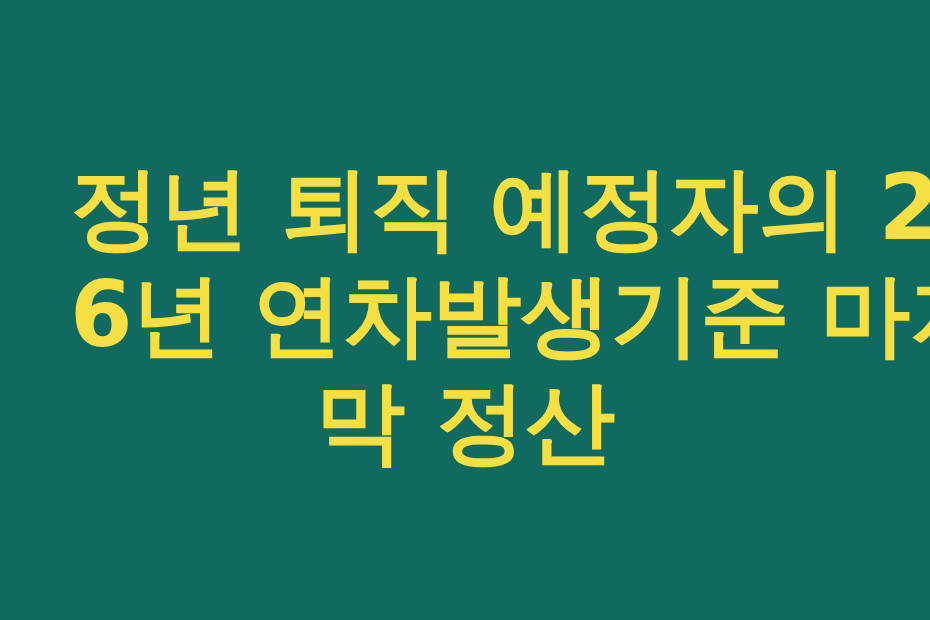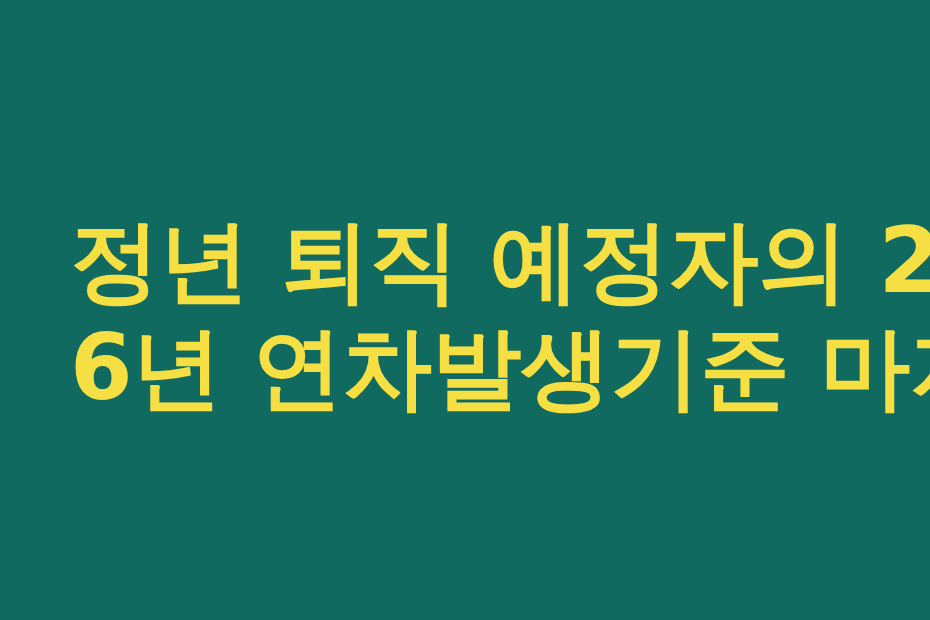--- a/index.html
+++ b/index.html
@@ -58,15 +58,16 @@
 <body>
 
 <div id="thumbnail-card" style="background: rgb(16, 106, 96);">
 
   <div id="title-block">
 
     <span class="title-line line-1" style="color: rgb(245, 223, 66); text-align: center;">정년 퇴직 예정자의 202</span>
 
     <span class="title-line line-2" style="color: rgb(245, 223, 66); text-align: center;">6년 연차발생기준 마지</span>
 
+    <span class="title-line line-3" style="color: rgb(245, 223, 66); text-align: center;">막 정산</span>
 
   </div>
 </div>
 
 </body></html>

